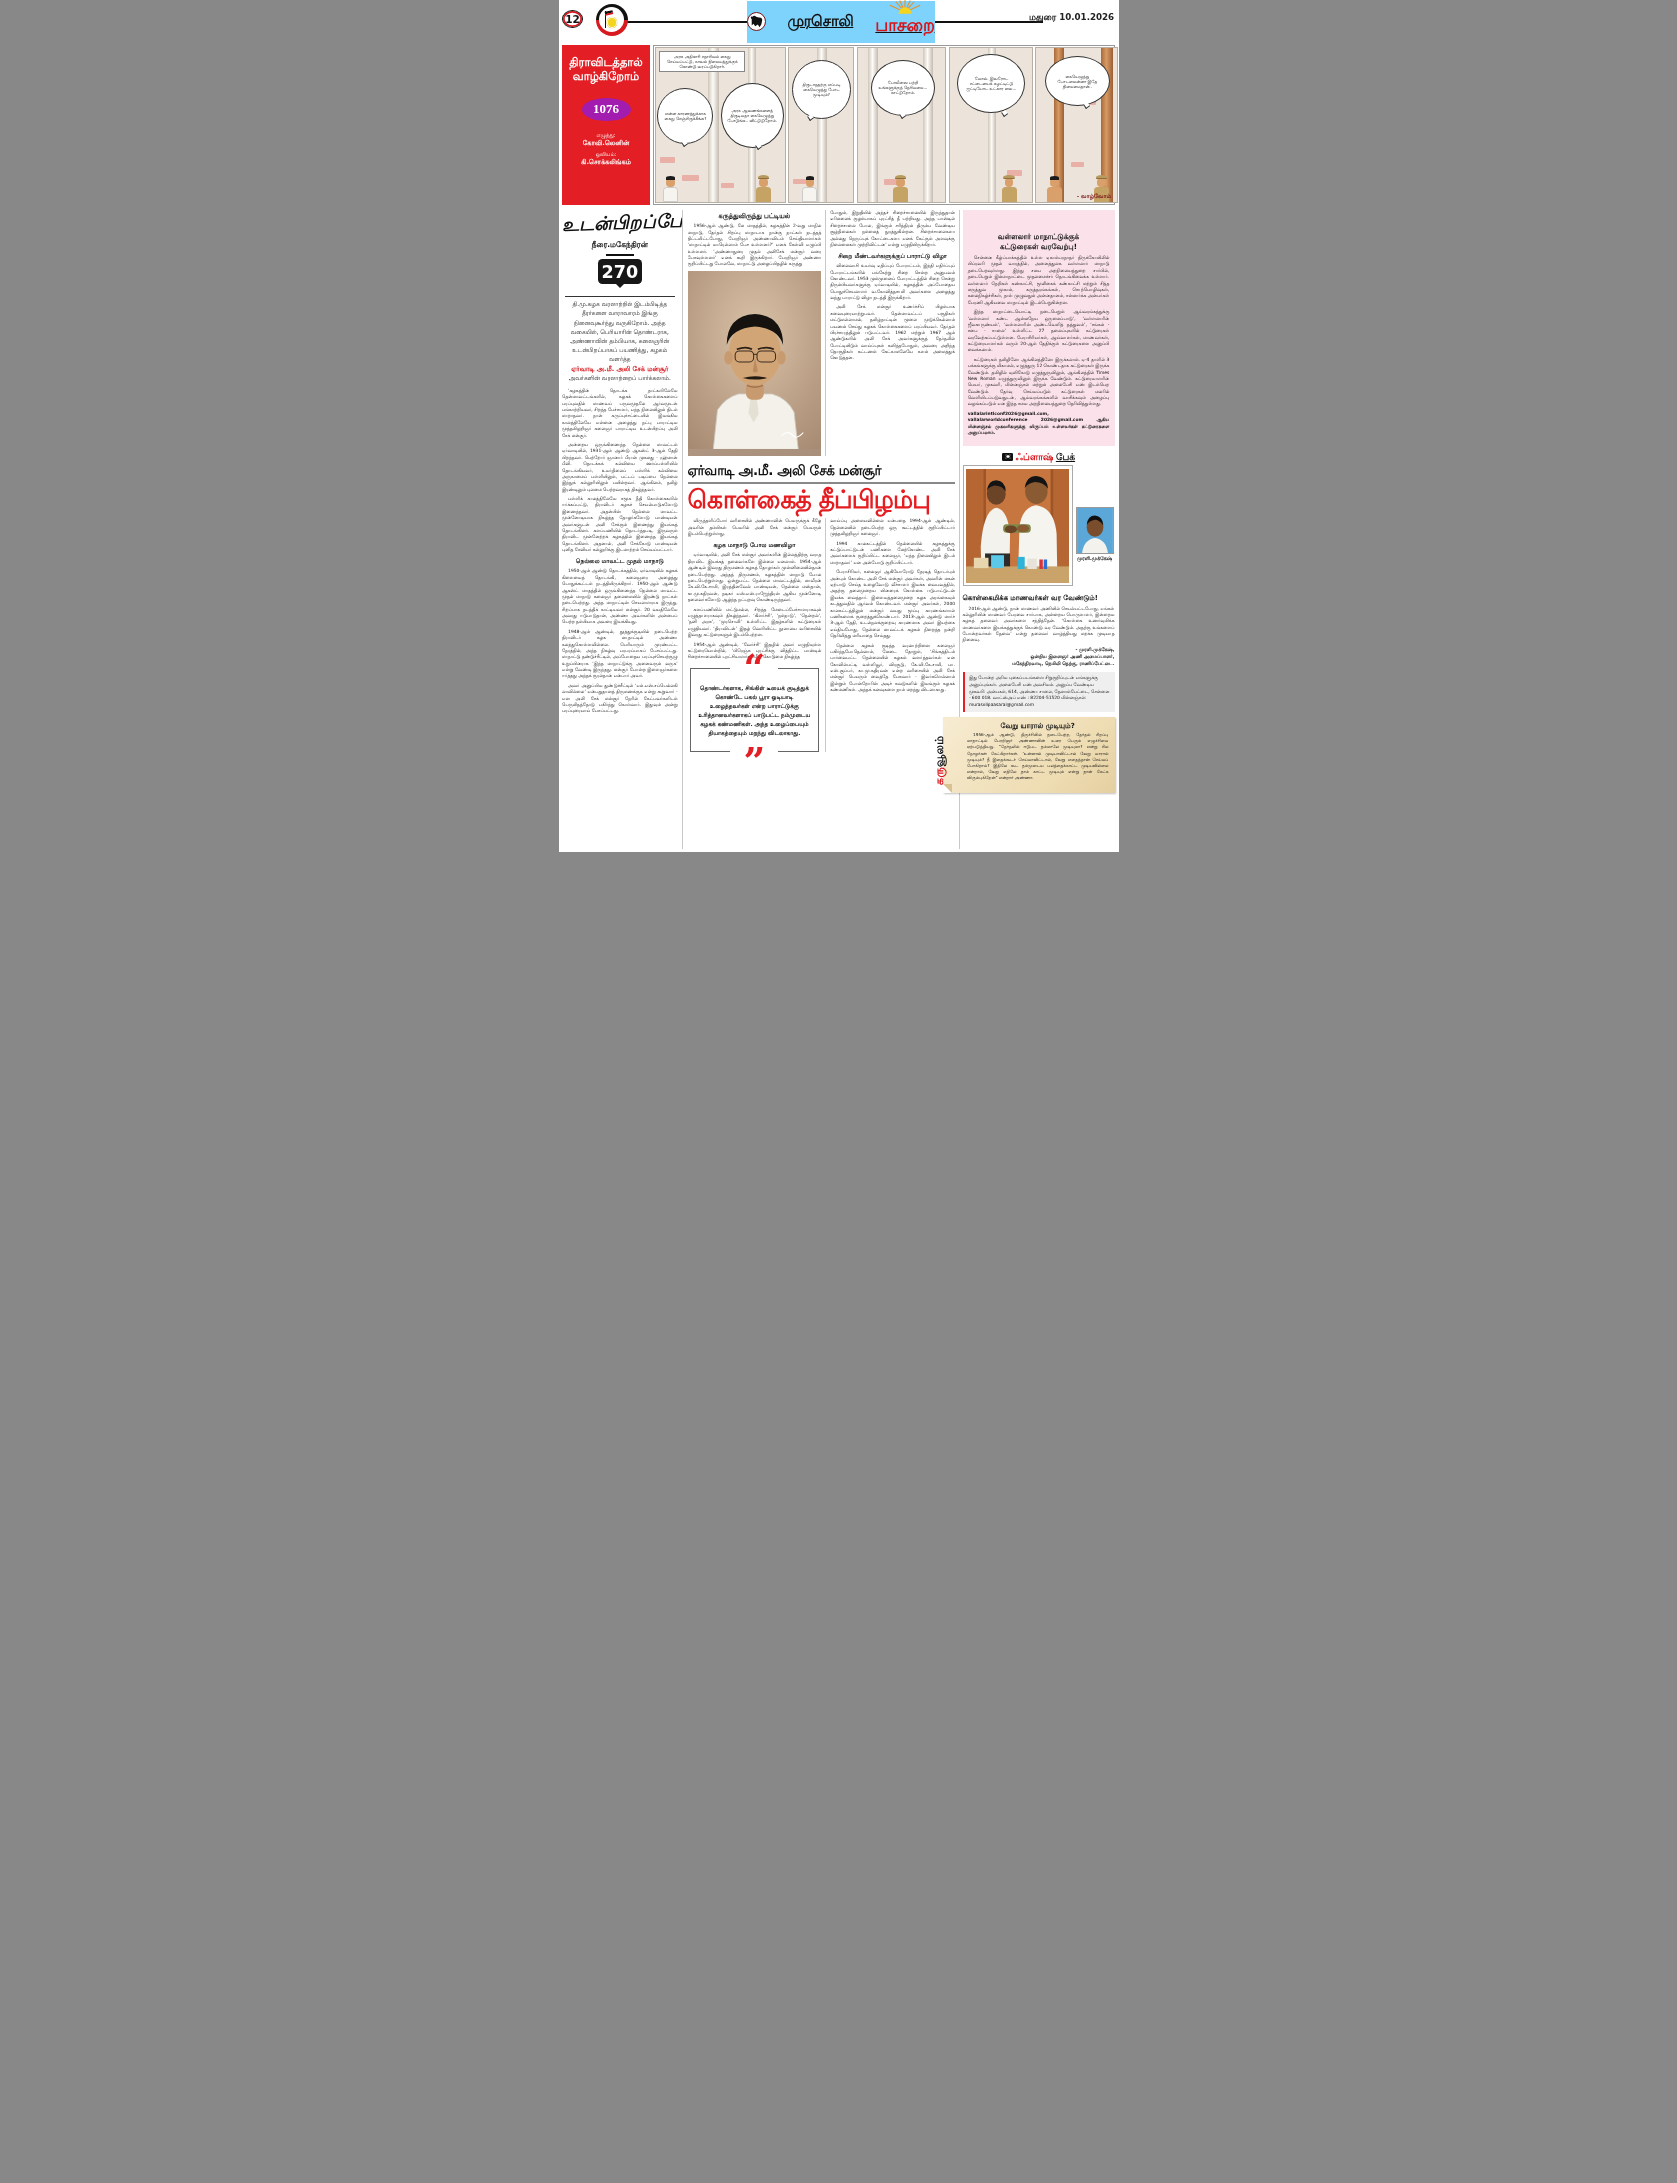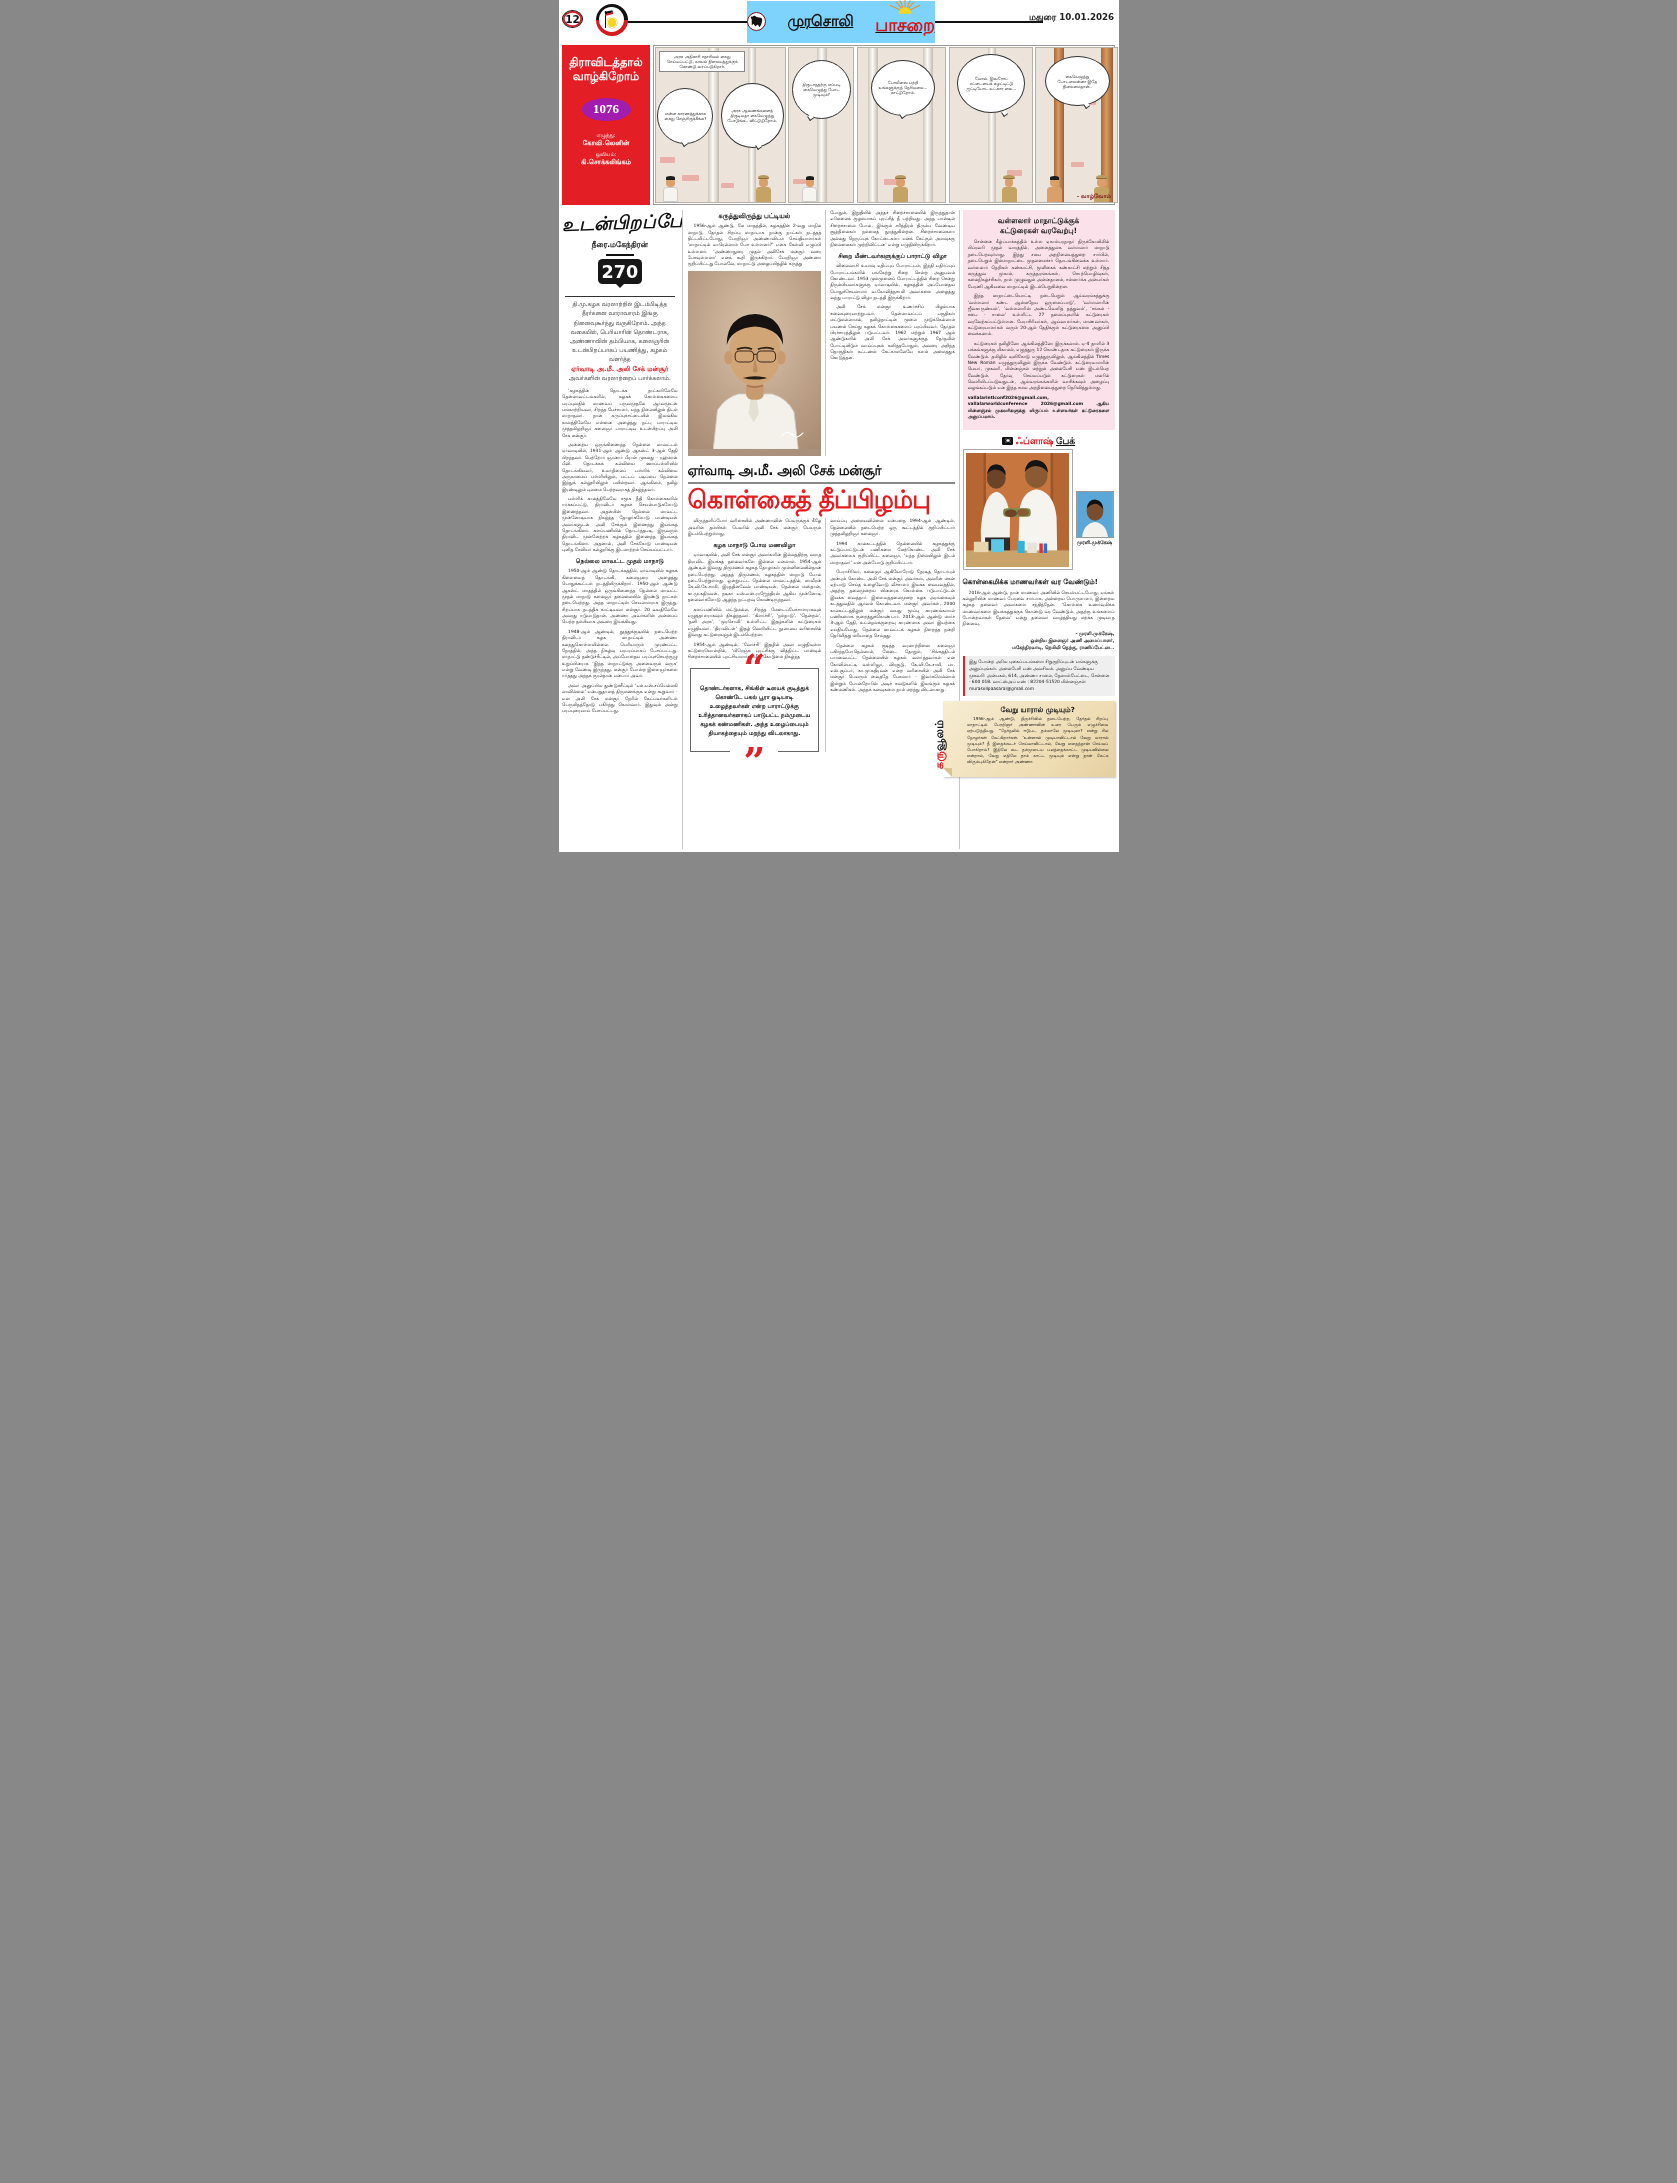--- a/index.html
+++ b/index.html
@@ -76,21 +76,21 @@
   .vcap{position:absolute;left:0.9px;bottom:3.5px;transform:rotate(-90deg);transform-origin:left bottom;font-size:3.9px;color:#222;white-space:nowrap;}
   .kicker{font-size:13.5px;font-weight:bold;letter-spacing:-0.4px;margin:6.1px 0 1.7px;}
   .krule{border-top:1.3px solid #888;border-bottom:0.4px solid #888;height:2.2px;margin:0.9px 0 3.5px;}
   .bighead{font-size:25px;font-weight:bold;color:#e51c20;letter-spacing:-0.9px;line-height:1;margin:0.9px 0 6.1px;}
   .quote{position:relative;border:1.3px solid #666;margin:7px 2.6px 0;padding:15px 6.1px 13px;text-align:center;}
   .quote .mask{position:absolute;background:#fff;left:50%;transform:translateX(-50%);width:48px;height:4.4px;}
   .qmark{position:absolute;left:50%;transform:translateX(-50%);color:#e31e24;font-size:38px;line-height:.6;font-weight:bold;font-family:"DejaVu Serif","Liberation Serif",serif;}
   .qtext{font-size:5.7px;font-weight:bold;line-height:1.6;}
   
   .pinkbox{background:#fae1ea;padding:6.1px 5.2px;}
-  .pinkbox .h{text-align:center;font-weight:bold;font-size:7.2px;line-height:1.35;margin-bottom:3.5px;}
+  .pinkbox .h{text-align:center;font-weight:bold;font-size:7.2px;line-height:1.35;margin-bottom:3.5px;margin-top:16px;}
   .pinkbox .p{font-size:4.4px;}
   .flash{display:flex;align-items:center;justify-content:center;gap:2.6px;margin:5.2px 0 2.6px;}
   .flash .cam{width:11.4px;height:7.9px;background:#111;border-radius:1.3px;position:relative;}
   .flash .cam:before{content:"";position:absolute;left:3.5px;top:1.3px;width:5.2px;height:5.2px;border-radius:50%;background:#fff;box-shadow:inset 0 0 0 1.3px #111;}
   .flash .red{color:#d6151b;font-weight:bold;font-size:9.2px;}
   .flash .blk{color:#111;font-weight:bold;font-size:9.2px;text-decoration:underline;}
   .photos{position:relative;height:125px;}
   .bigphoto{position:absolute;left:0;top:0;width:110px;height:121px;background:#fff;border:0.4px solid #aaa;padding:2.2px;}
   .smallphoto{position:absolute;right:0.9px;top:42px;width:38px;height:47px;border:0.4px solid #999;}
   .smallcap{position:absolute;right:0px;top:91px;width:40px;text-align:center;font-weight:bold;font-size:4.8px;}

